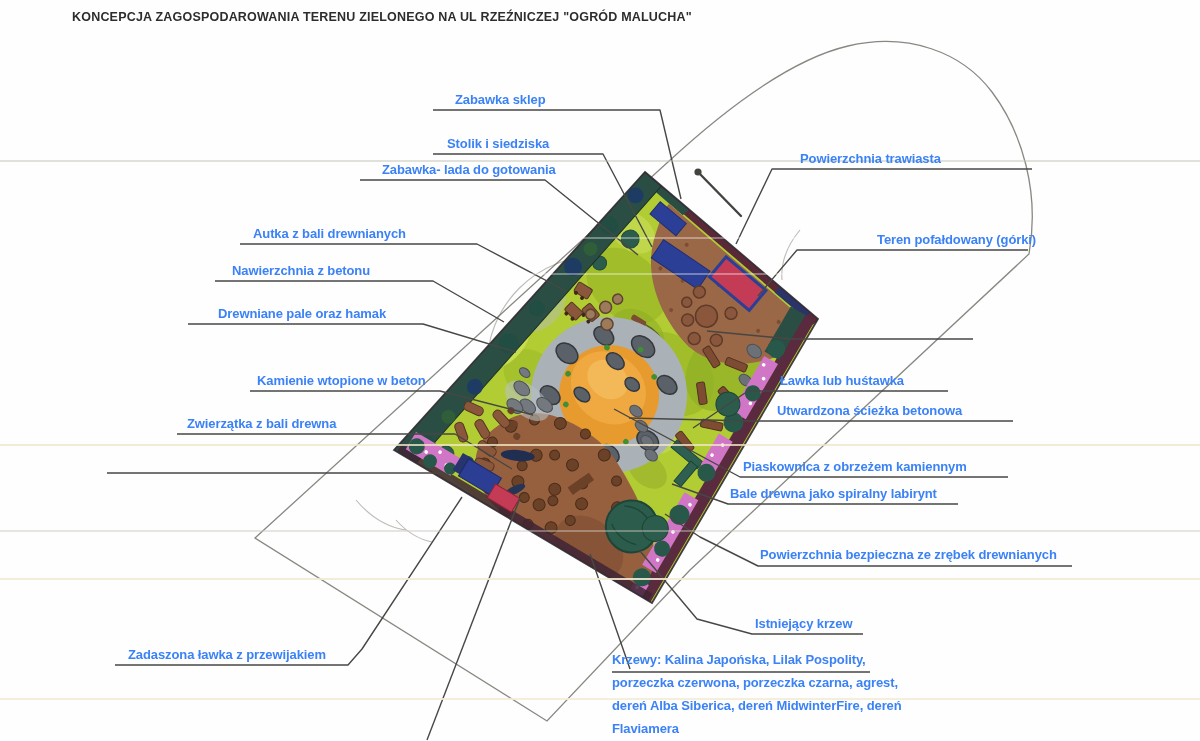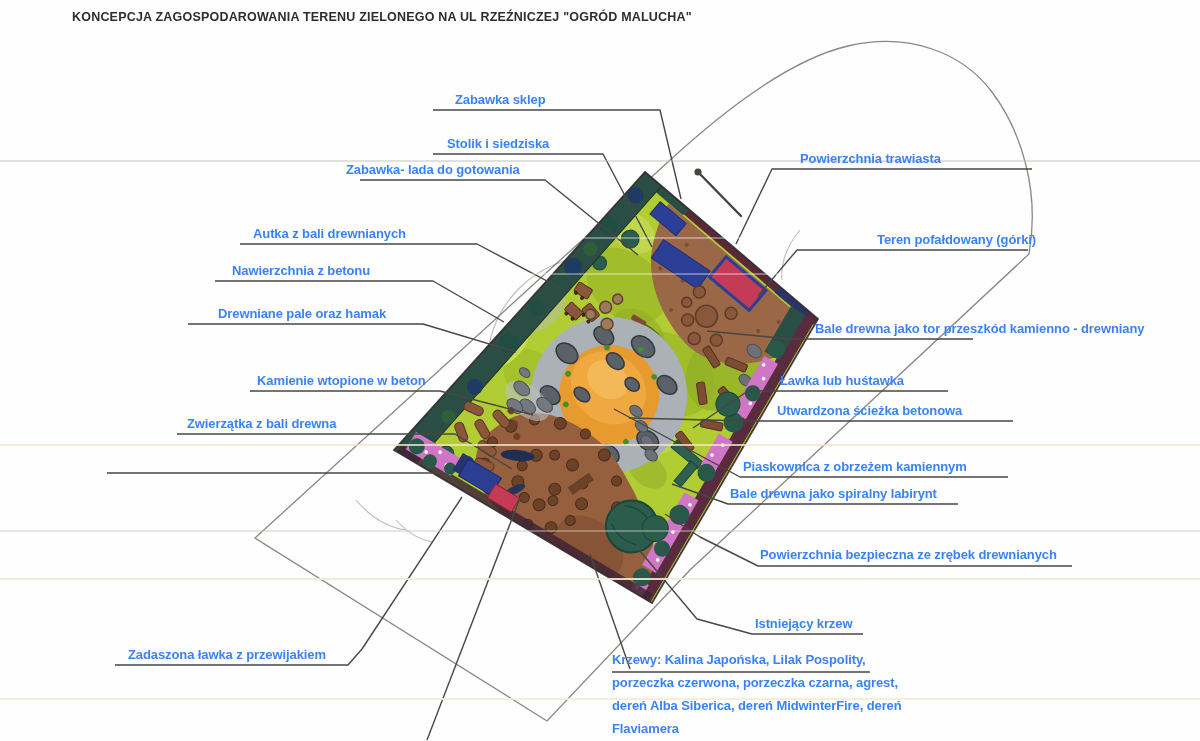--- a/index.html
+++ b/index.html
@@ -370,30 +370,29 @@
   <div class="scanline" style="top:530px;background:rgba(205,200,190,0.45);"></div>
   <div class="scanline" style="top:578px;background:rgba(242,234,210,0.9);"></div>
   <div class="scanline" style="top:698px;background:rgba(243,236,214,0.9);"></div>
   <div class="scanline" style="top:237px;left:380px;width:480px;background:rgba(255,255,255,0.35);"></div>
   <div class="scanline" style="top:273px;left:380px;width:480px;background:rgba(255,255,255,0.35);"></div>
 
   <div class="title" style="left:72px;top:10px;">KONCEPCJA ZAGOSPODAROWANIA TERENU ZIELONEGO NA UL RZEŹNICZEJ "OGRÓD MALUCHA"</div>
 
   <div class="lbl" style="left:455px;top:93px;">Zabawka sklep</div>
   <div class="lbl" style="left:447px;top:137px;">Stolik i siedziska</div>
-  <div class="lbl" style="left:346px;top:163px;">Zabawka- lada do gotowania</div>
+  <div class="lbl" style="left:382px;top:163px;">Zabawka- lada do gotowania</div>
   <div class="lbl" style="left:253px;top:227px;">Autka z bali drewnianych</div>
   <div class="lbl" style="left:232px;top:264px;">Nawierzchnia z betonu</div>
   <div class="lbl" style="left:218px;top:307px;">Drewniane pale oraz hamak</div>
   <div class="lbl" style="left:257px;top:374px;">Kamienie wtopione w beton</div>
   <div class="lbl" style="left:187px;top:417px;">Zwierzątka z bali drewna</div>
   <div class="lbl" style="left:128px;top:648px;">Zadaszona ławka z przewijakiem</div>
   <div class="lbl" style="left:790px;top:152px;padding-left:10px;">Powierzchnia trawiasta</div>
   <div class="lbl" style="left:877px;top:233px;">Teren pofałdowany (górki)</div>
-  <div class="lbl" style="left:815px;top:322px;">Bale drewna jako tor przeszkód kamienno - drewniany</div>
   <div class="lbl" style="left:780px;top:374px;">Ławka lub huśtawka</div>
   <div class="lbl" style="left:777px;top:404px;">Utwardzona ścieżka betonowa</div>
   <div class="lbl" style="left:743px;top:460px;">Piaskownica z obrzeżem kamiennym</div>
   <div class="lbl" style="left:730px;top:487px;">Bale drewna jako spiralny labirynt</div>
   <div class="lbl" style="left:760px;top:548px;">Powierzchnia bezpieczna ze zrębek drewnianych</div>
   <div class="lbl" style="left:755px;top:617px;">Istniejący krzew</div>
   <div class="lbl" style="left:612px;top:653px;">Krzewy: Kalina Japońska, Lilak Pospolity,</div>
   <div class="lbl" style="left:612px;top:676px;">porzeczka czerwona, porzeczka czarna, agrest,</div>
   <div class="lbl" style="left:612px;top:699px;">dereń Alba Siberica, dereń MidwinterFire, dereń</div>
   <div class="lbl" style="left:612px;top:722px;">Flaviamera</div>

